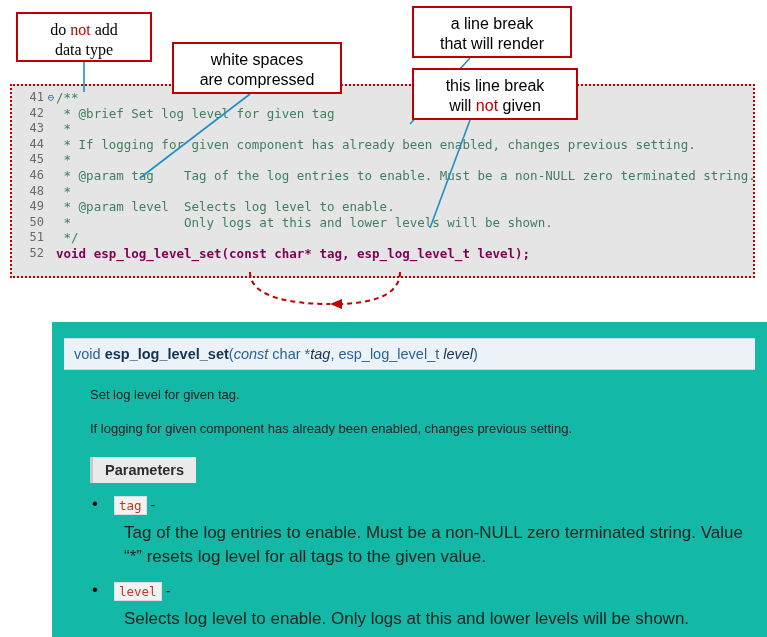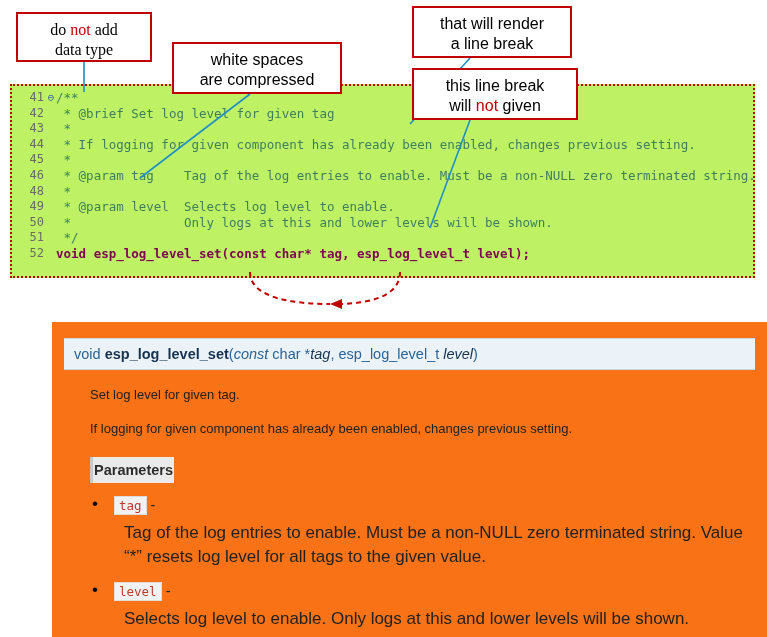--- a/index.html
+++ b/index.html
@@ -45,21 +45,21 @@
   }
 
   
   #code-panel {
     position: absolute;
     left: 10px;
     top: 84px;
     width: 745px;
     height: 194px;
     border: 2px dotted #c00000;
-    background: #bef264;
+    background: #e5e5e5;
     box-sizing: border-box;
     padding: 4px 2px 2px 2px;
     z-index: 10;
   }
   .code-line {
     display: flex;
     align-items: flex-start;
     font-family: "DejaVu Sans Mono", monospace;
     font-size: 12.5px;
     line-height: 15.6px;
@@ -96,21 +96,21 @@
     z-index: 20;
   }
 
   
   #doc-panel {
     position: absolute;
     left: 52px;
     top: 322px;
     width: 715px;
     height: 315px;
-    background: #f97316;
+    background: #14b8a6;
     box-sizing: border-box;
     z-index: 5;
   }
   #doc-signature {
     margin: 16px 12px 0 12px;
     background: #ebf3f8;
     border-top: 1px solid #c4d9e4;
     border-bottom: 1px solid #c4d9e4;
     padding: 7px 10px;
     font-family: "Liberation Sans", sans-serif;
@@ -126,21 +126,21 @@
     margin: 16px 12px 0 38px;
     font-size: 13px;
     color: #222222;
     line-height: 1.35;
   }
   #params-head {
     margin: 20px 12px 0 38px;
     display: inline-block;
     background: #eaeaea;
     border-left: 3px solid #c9c9c9;
-    padding: 5px 1px;
+    padding: 5px 12px;
     font-size: 14.5px;
     font-weight: bold;
     color: #2c2c2c;
   }
   .param-item {
     margin: 12px 12px 0 62px;
     position: relative;
     font-size: 14.5px;
     color: #222222;
     line-height: 1.4;
@@ -175,22 +175,22 @@
   <div><span>do </span><span class="hl">not</span><span> add</span></div>
   <div>data type</div>
 </div>
 
 <div class="callout" id="callout-spaces">
   <div>white spaces</div>
   <div>are  compressed</div>
 </div>
 
 <div class="callout" id="callout-break-yes">
+  <div>a line break</div>
   <div>that will render</div>
-  <div>a line break</div>
 </div>
 
 <div class="callout" id="callout-break-no">
   <div>this line break</div>
   <div><span>will </span><span class="hl">not</span><span> given</span></div>
 </div>
 
 <svg class="leader" width="767" height="290" style="left:0;top:0;">
   <line x1="84" y1="62" x2="84" y2="92" stroke="#1f8fc6" stroke-width="1.6"></line>
   <line x1="250" y1="94" x2="140" y2="178" stroke="#1f8fc6" stroke-width="1.6"></line>

